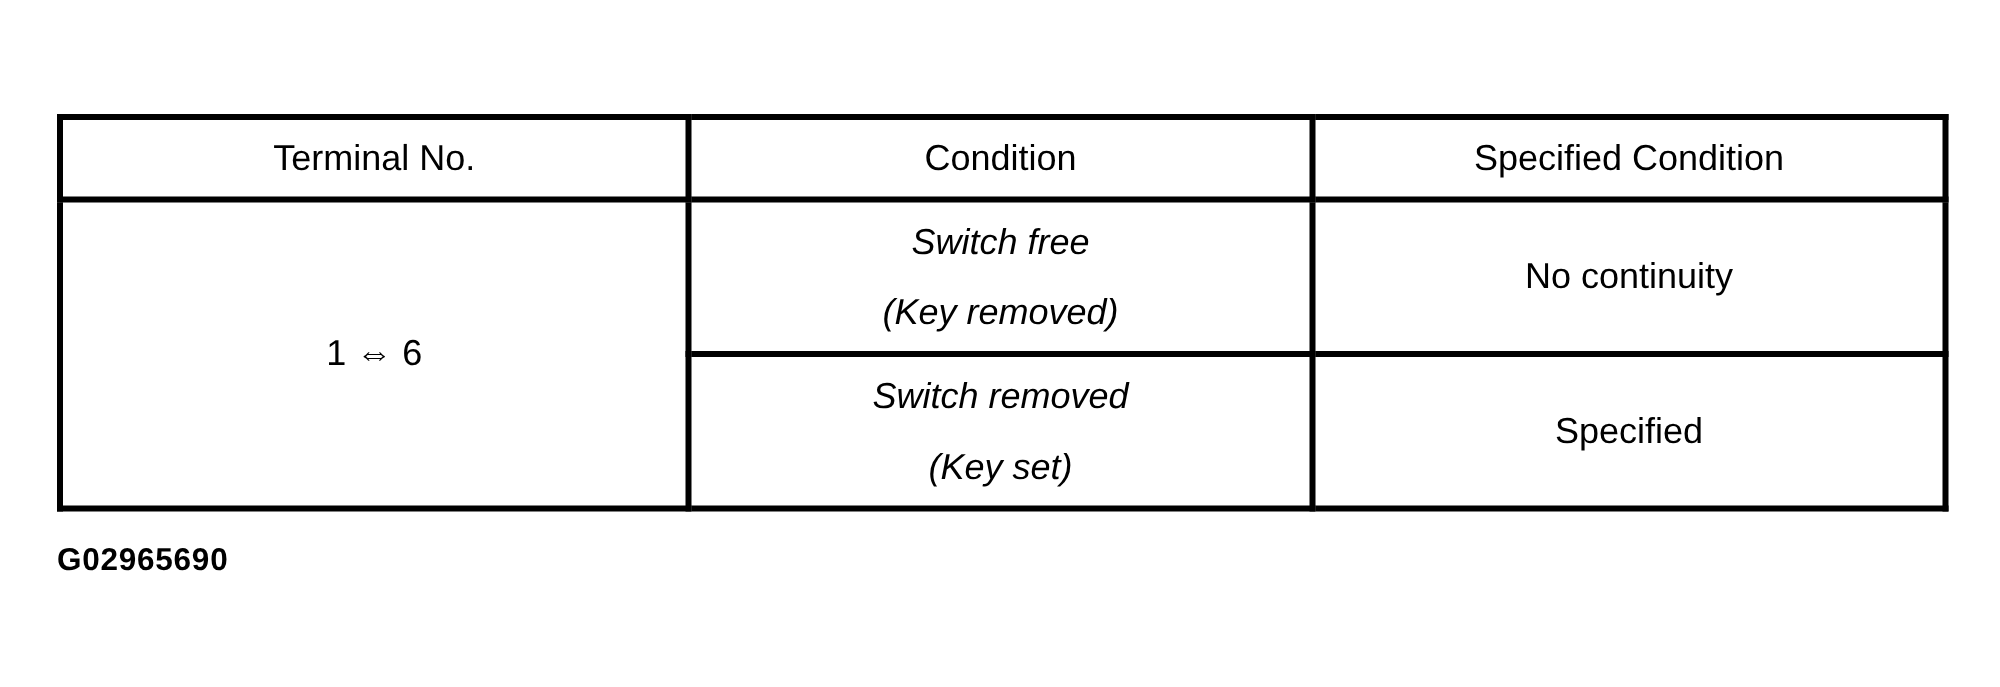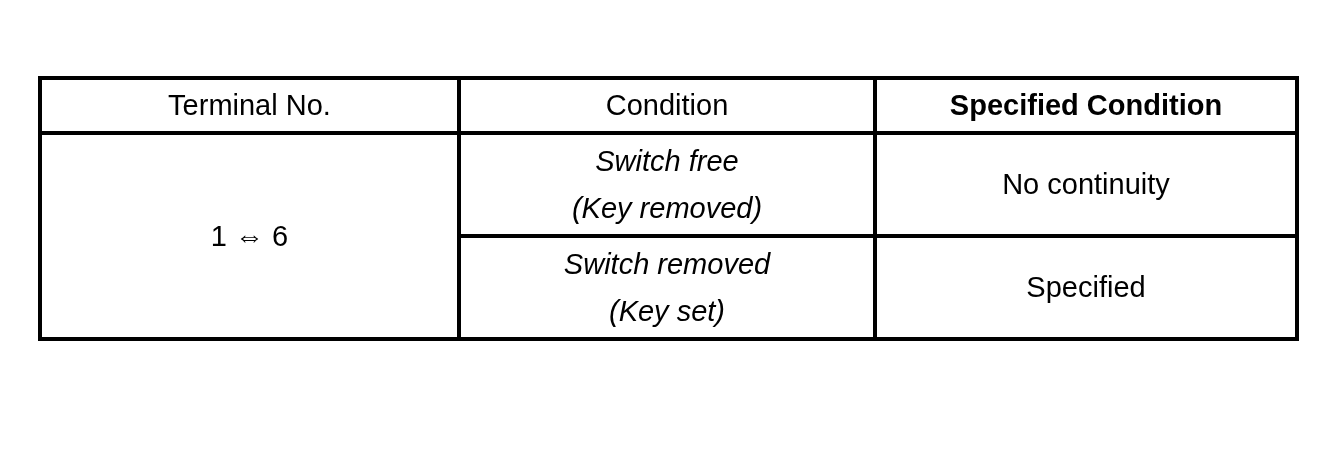--- a/index.html
+++ b/index.html
@@ -24,21 +24,21 @@
     width: 1257px;
     border-collapse: collapse;
     table-layout: fixed;
   }
   .spec-table th,
   .spec-table td {
     border: 4px solid #000000;
     padding: 0;
     text-align: center;
     vertical-align: middle;
-    font-size: 29px;
+    font-size: 24px;
     font-weight: normal;
     background: #ffffff;
   }
   .spec-table thead tr { height: 55px; }
   .spec-table tbody tr { height: 103px; }
   .line {
     display: block;
     line-height: 47px;
     font-style: italic;
   }
@@ -54,21 +54,21 @@
 </head>
 <body>
 
 <div class="page">
 
   <table class="spec-table">
     <thead>
       <tr>
         <th style="width:419px;">Terminal No.</th>
         <th style="width:416px;">Condition</th>
-        <th style="width:422px;font-weight:bold;">Specified Condition</th>
+        <th style="width:422px;">Specified Condition</th>
       </tr>
     </thead>
     <tbody>
       <tr>
         <td rowspan="2">1 ⇔ 6</td>
         <td>
           <span class="line">Switch free</span>
           <span class="line">(Key removed)</span>
         </td>
         <td>No continuity</td>
@@ -76,14 +76,15 @@
       <tr>
         <td>
           <span class="line">Switch removed</span>
           <span class="line">(Key set)</span>
         </td>
         <td>Specified</td>
       </tr>
     </tbody>
   </table>
 
+  <div class="figure-id">G02965690</div>
 
 </div>
 
 </body></html>

